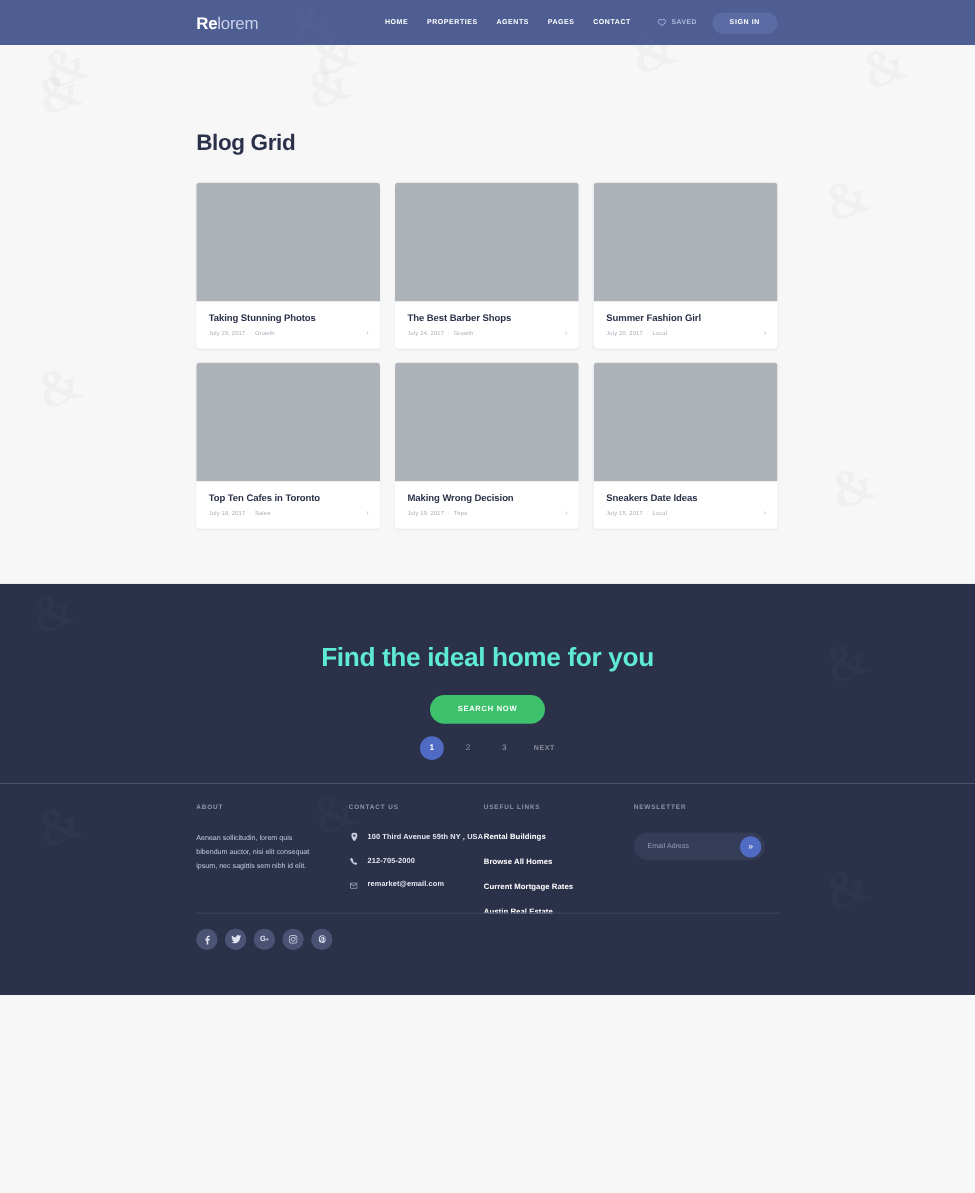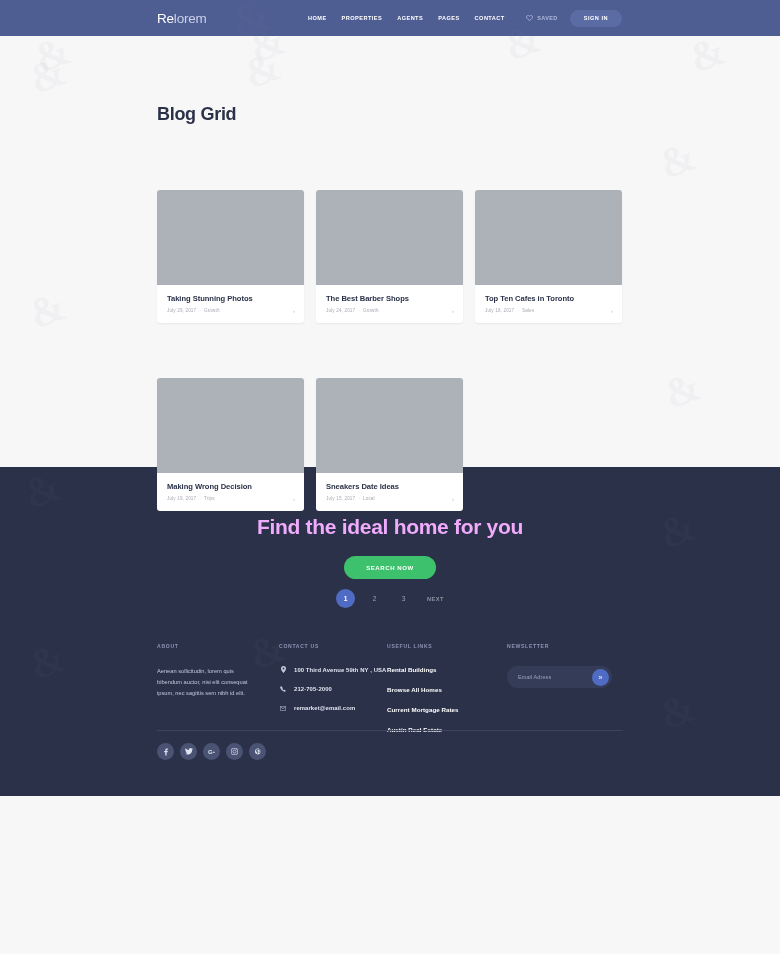--- a/index.html
+++ b/index.html
@@ -22,21 +22,21 @@
     position: relative;
   }
   .logo {
     position: absolute;
     left: 157px;
     font-size: 13.5px;
     letter-spacing: -0.2px;
     color: #c9d0e8;
     font-weight: 400;
   }
-  .logo b { color: #ffffff; font-weight: 400; }
+  .logo b { color: #ffffff; font-weight: 700; }
   .nav {
     position: absolute;
     left: 308px;
     display: flex;
     gap: 15px;
     align-items: center;
   }
   .nav a {
     color: #ffffff;
     font-size: 5.6px;
@@ -100,21 +100,20 @@
     display: grid;
     grid-template-columns: repeat(3, 147px);
     gap: 11px 12px;
   }
   .card {
     background: #ffffff;
     border-radius: 3px;
     overflow: hidden;
     box-shadow: 0 1px 2px rgba(40,45,70,0.07);
     cursor: pointer;
-    margin-top: 44px;
   }
   .card-thumb {
     height: 95px;
     background: #adb2b8;
   }
   .card-body {
     padding: 9px 10px 10px 10px;
     position: relative;
   }
   .card-title {
@@ -179,21 +178,21 @@
   .cta {
     background: #2b3149;
     height: 160px;
     display: flex;
     flex-direction: column;
     align-items: center;
     justify-content: center;
     gap: 17px;
   }
   .cta-title {
-    color: #f0abfc;
+    color: #5eead4;
     font-size: 21px;
     font-weight: 700;
     letter-spacing: -0.3px;
   }
   .cta-btn {
     background: #3ec16c;
     color: #ffffff;
     border: none;
     border-radius: 12px;
     height: 23px;
@@ -399,20 +398,30 @@
         <div class="card-body">
           <div class="card-title">The Best Barber Shops</div>
           <div class="card-meta">
             <span>July 24, 2017</span><span class="sep">·</span><span>Growth</span>
           </div>
           <span class="card-arrow">›</span>
         </div>
       </div>
 
 
+      <div class="card">
+        <div class="card-thumb"></div>
+        <div class="card-body">
+          <div class="card-title">Summer Fashion Girl</div>
+          <div class="card-meta">
+            <span>July 20, 2017</span><span class="sep">·</span><span>Local</span>
+          </div>
+          <span class="card-arrow">›</span>
+        </div>
+      </div>
 
       <div class="card">
         <div class="card-thumb"></div>
         <div class="card-body">
           <div class="card-title">Top Ten Cafes in Toronto</div>
           <div class="card-meta">
             <span>July 18, 2017</span><span class="sep">·</span><span>Sales</span>
           </div>
           <span class="card-arrow">›</span>
         </div>

